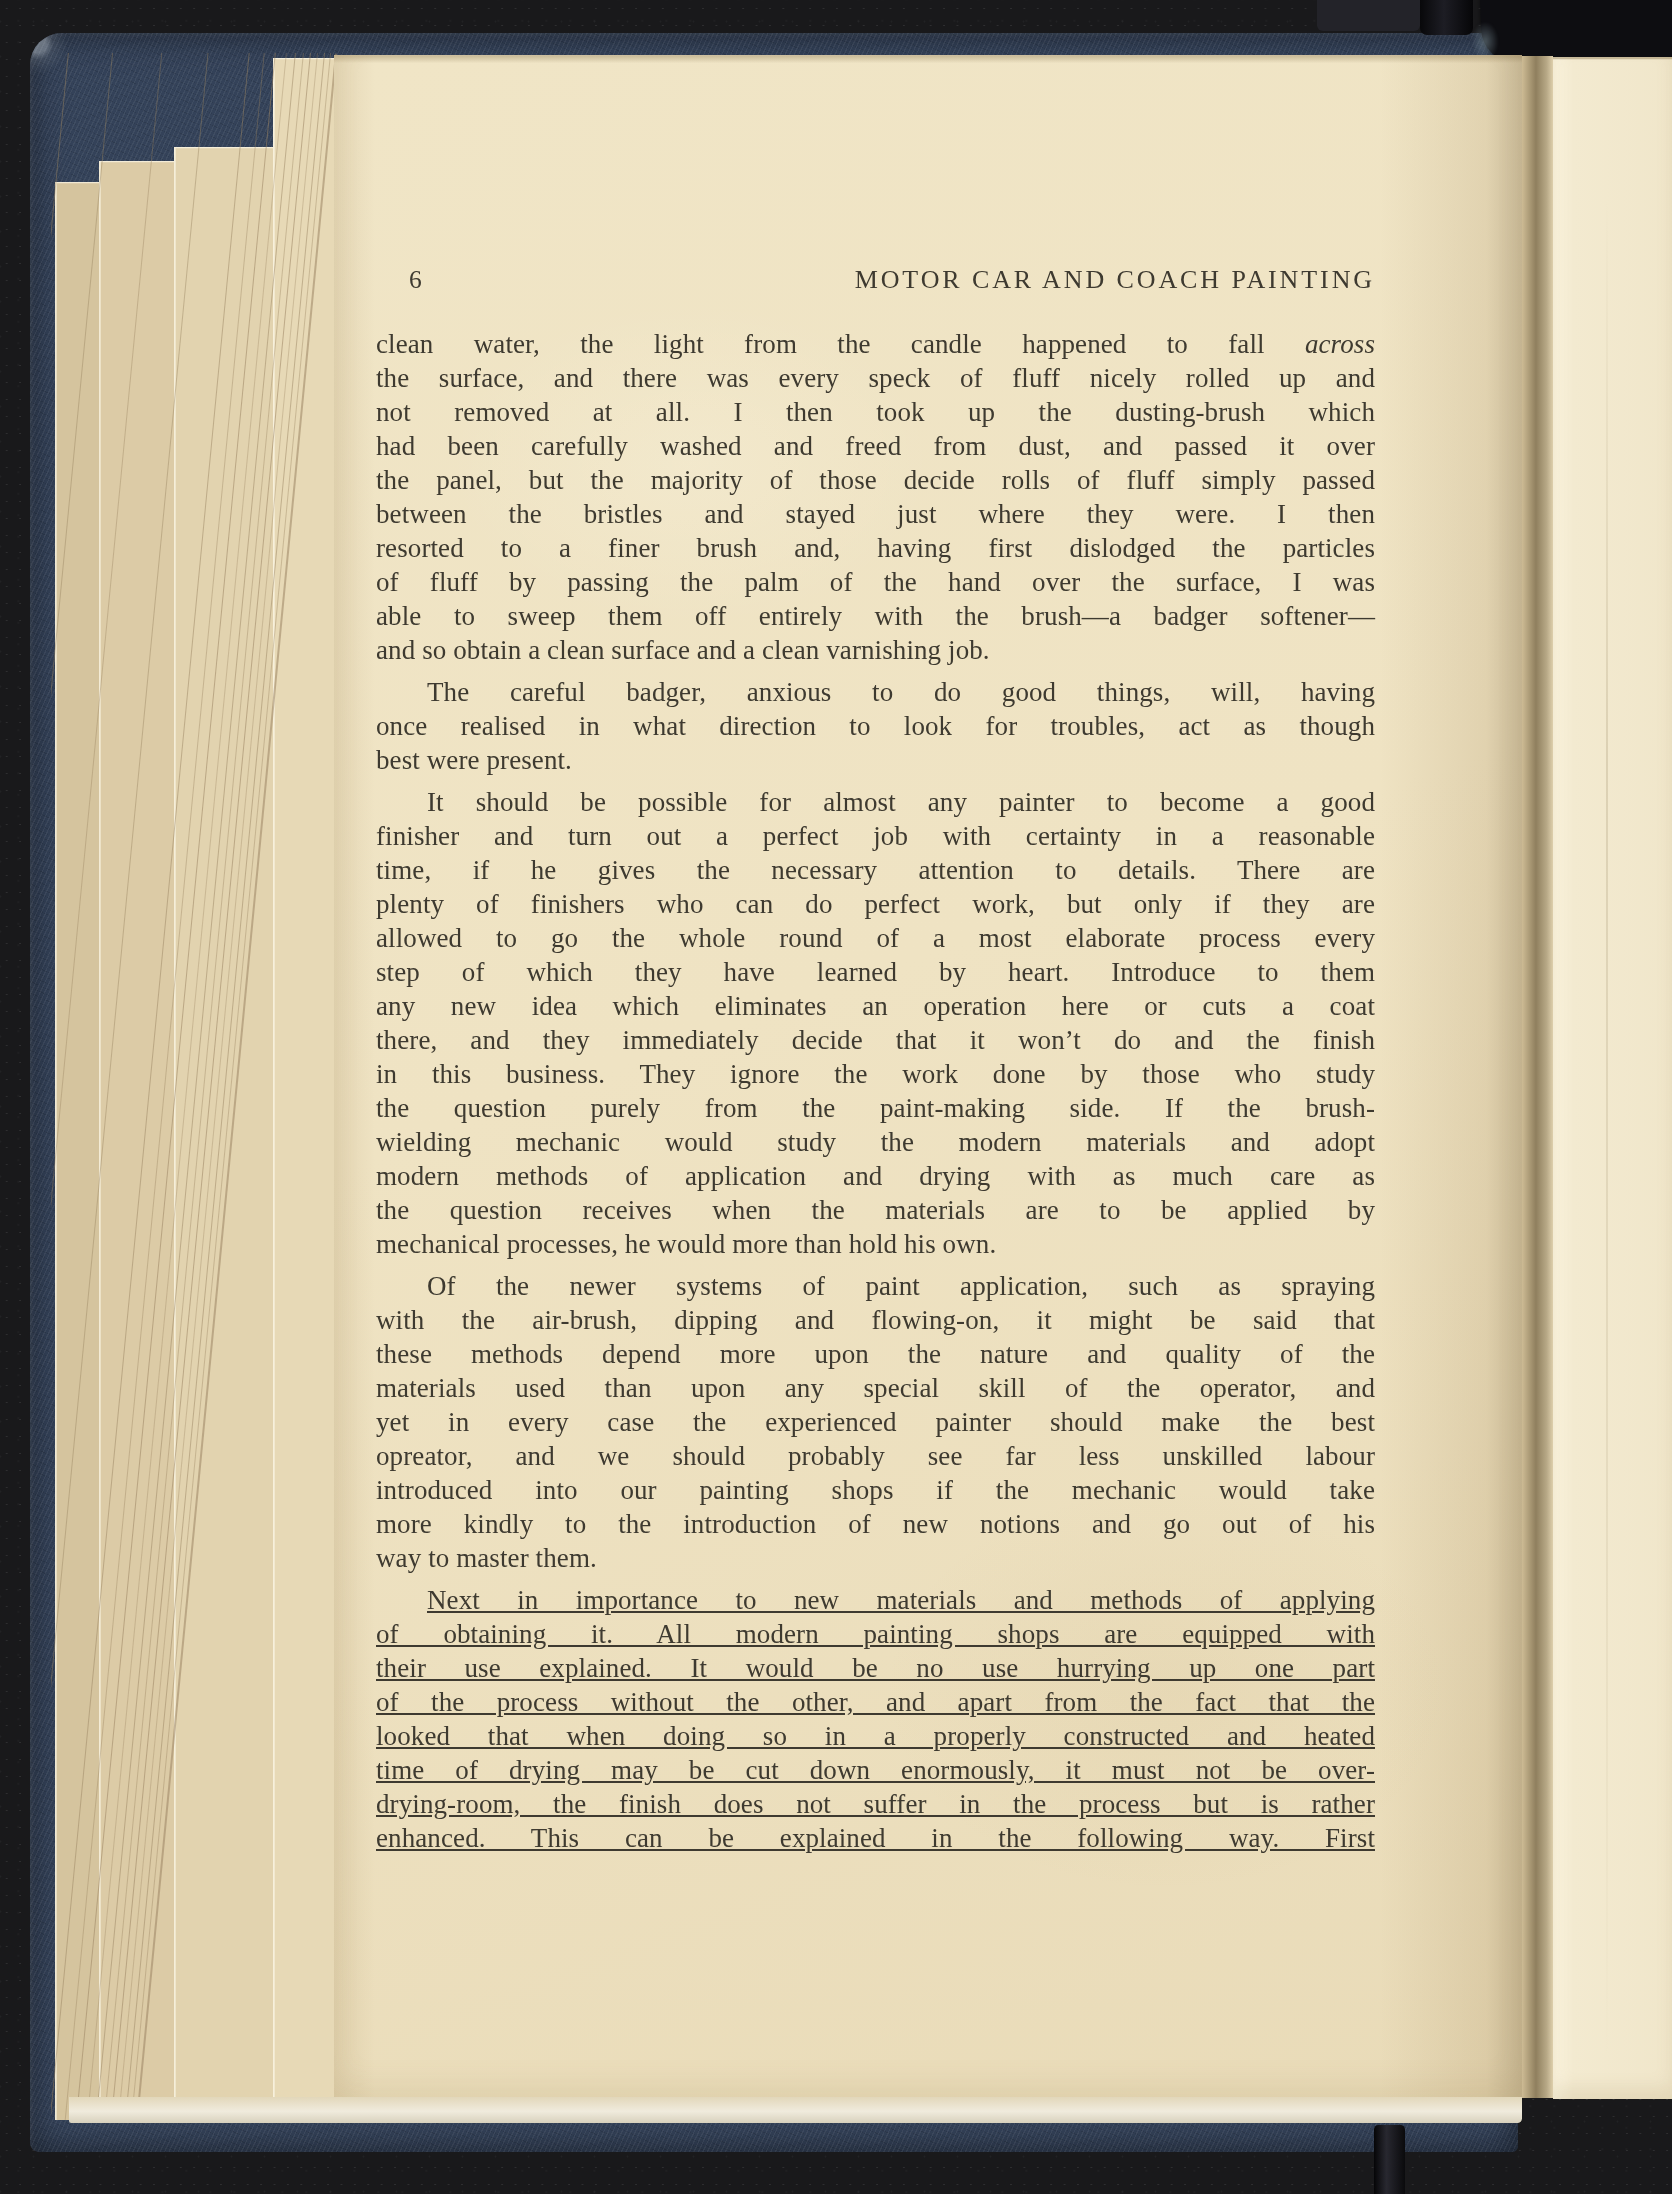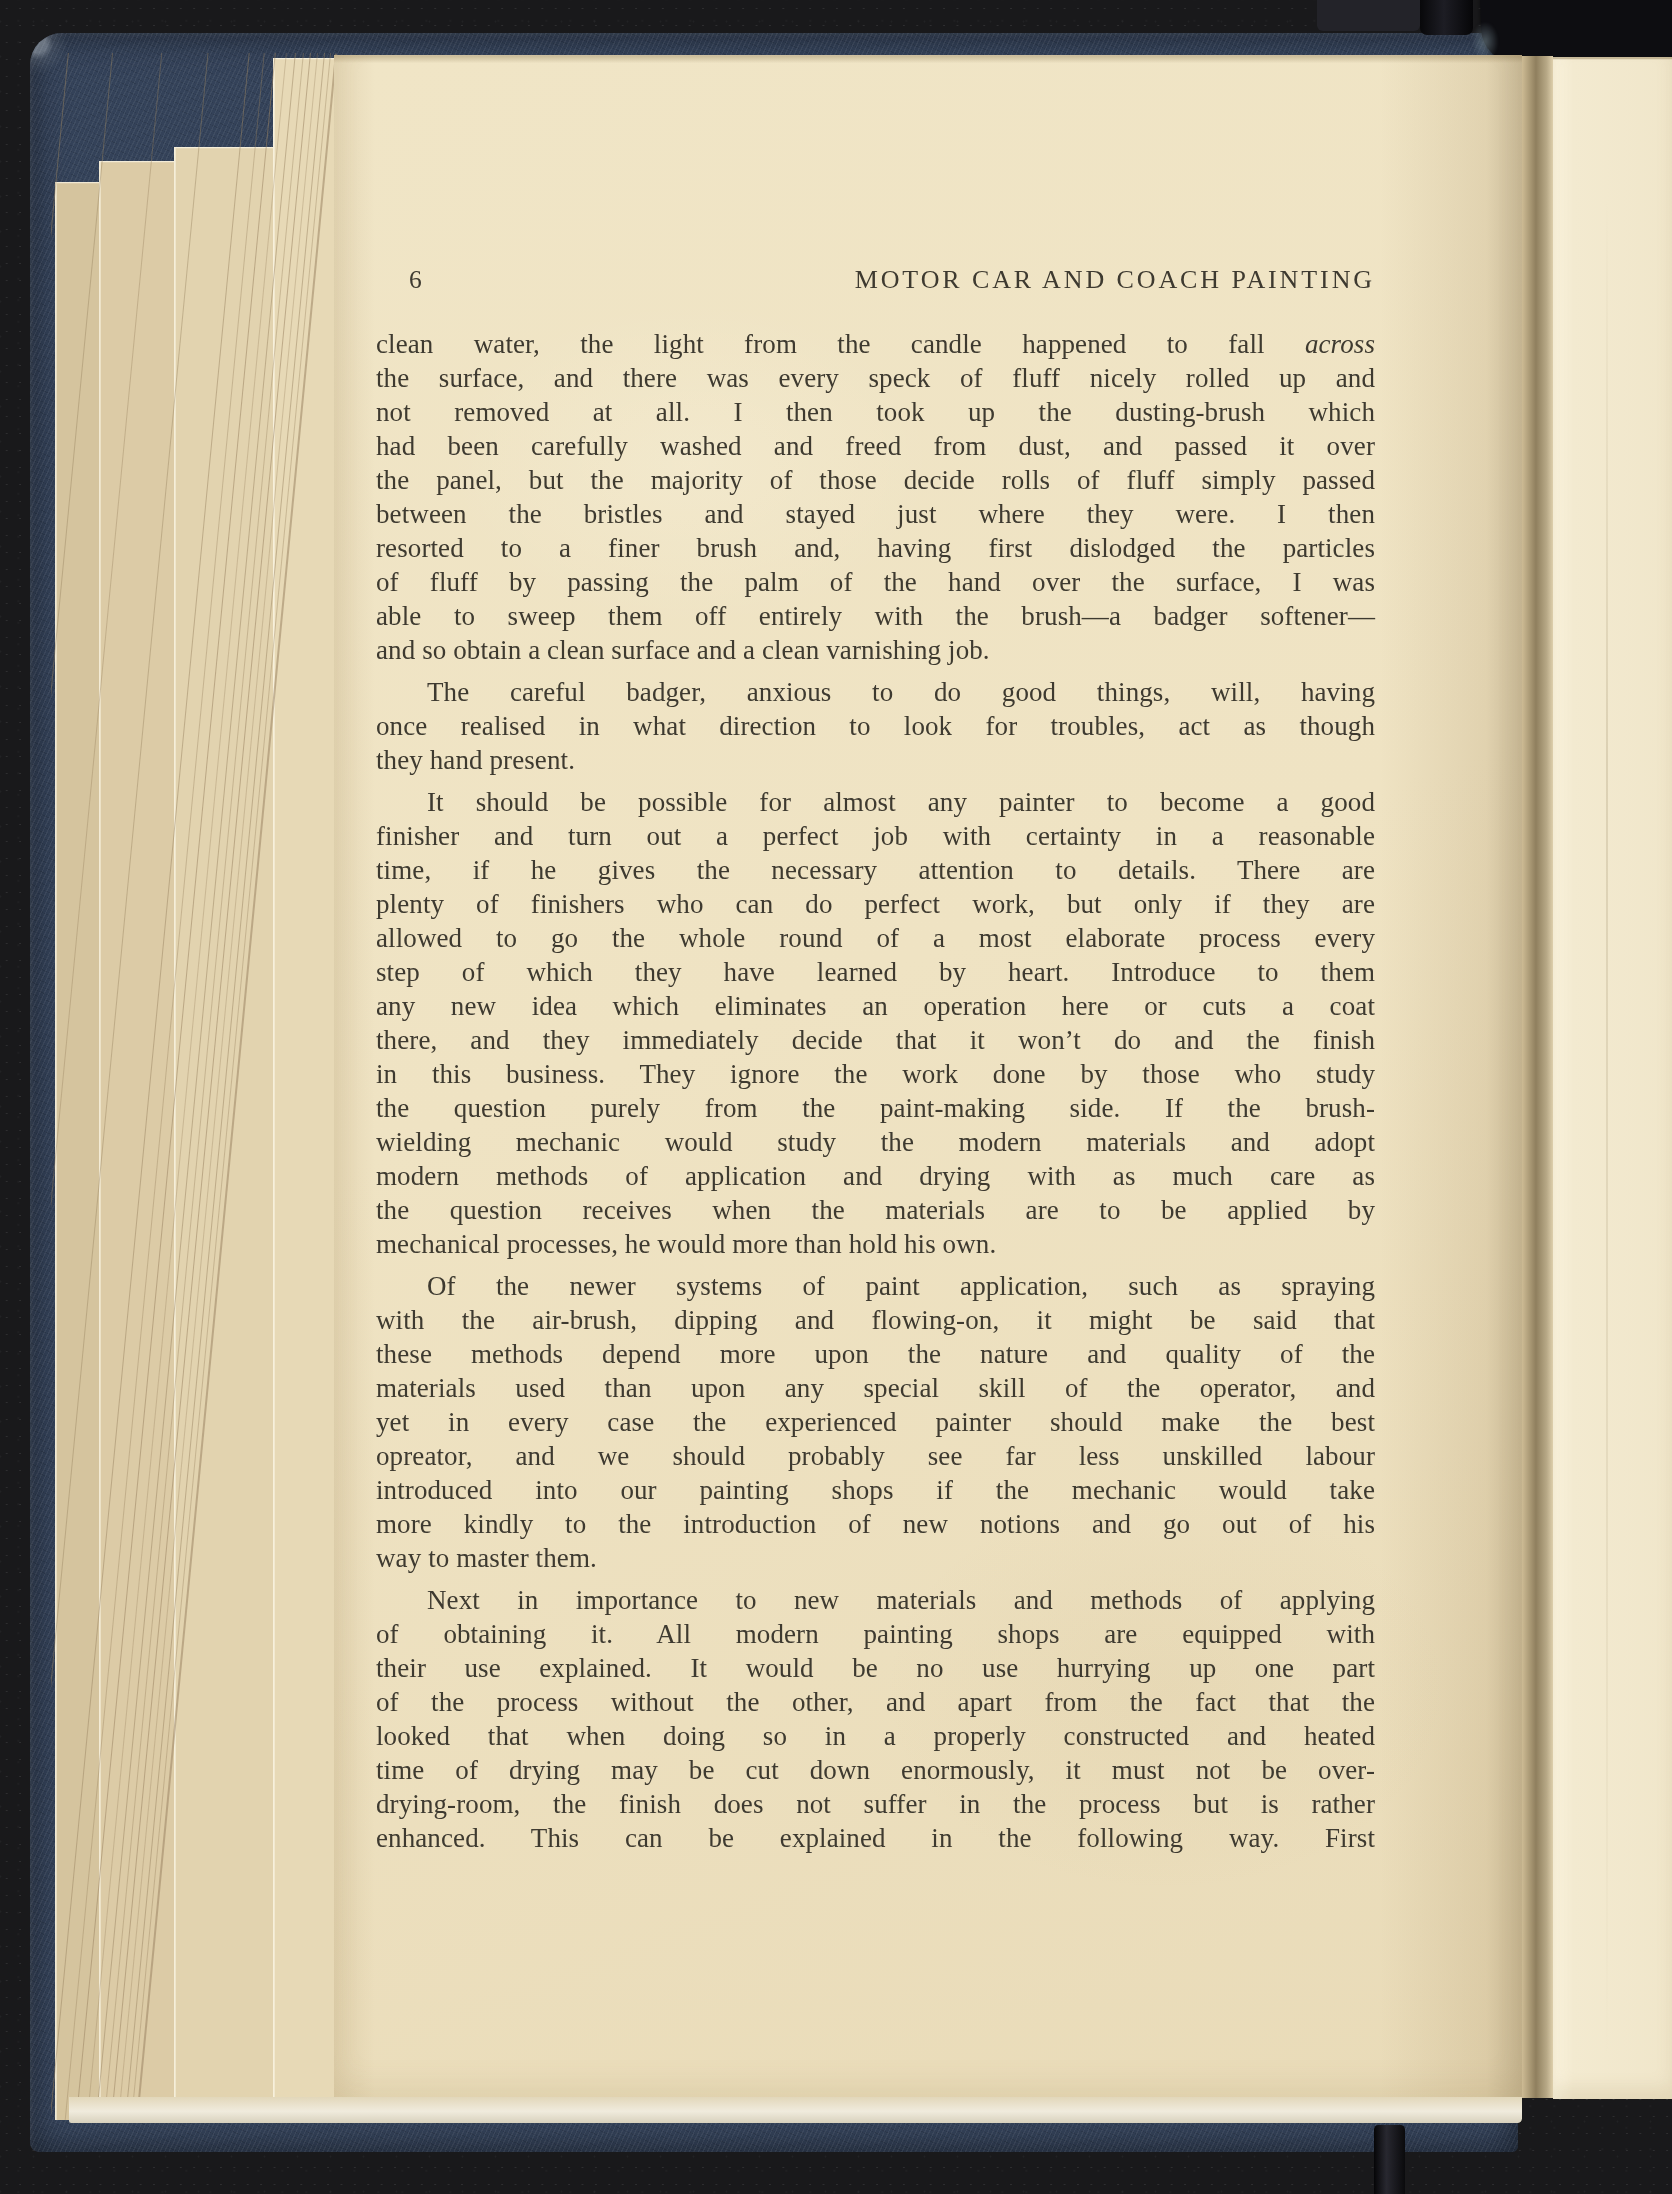--- a/index.html
+++ b/index.html
@@ -74,21 +74,21 @@
     box-shadow:inset 0 -10.5px 17.4px rgba(150,120,70,.14), inset 0 2.3px 0 rgba(120,100,60,.35);}
   .crease{position:absolute;left:53px;top:139px;bottom:35px;width:1.7px;
     background:linear-gradient(to bottom, transparent, rgba(120,100,60,.18) 30%, rgba(120,100,60,.10) 70%, transparent);}
   
   .text{position:absolute;left:42px;top:208px;width:999px;color:var(--ink,#3e3a30);
     font-size:27px;line-height:34px;letter-spacing:0.1px;}
   .header{display:flex;justify-content:space-between;align-items:baseline;margin-bottom:30px;}
   .pagenum{font-size:25.5px;padding-left:33px;}
   .runtitle{font-size:26px;letter-spacing:2.9px;white-space:nowrap;}
   .para{margin:0 0 8.1px 0;}
-  .para:last-child{margin-bottom:10px;}
+  .para:last-child{margin-bottom:10px;text-decoration:underline;}
   .line{text-align:justify;text-align-last:justify;}
   .line.lastline{text-align-last:left;}
   .para.indent .line:first-child{text-indent:51px;}
 </style>
 </head>
 <body>
 
 <div id="scan" style="--bg: #19191b; --cover: #344259; --page: #efe3c3; --facing: #f0e6ca; --ink: #3e3a30;">
 
   <div class="cover"></div>
@@ -137,21 +137,21 @@
             <div class="line">the panel, but the majority of those decide rolls of fluff simply passed</div>
             <div class="line">between the bristles and stayed just where they were. I then</div>
             <div class="line">resorted to a finer brush and, having first dislodged the particles</div>
             <div class="line">of fluff by passing the palm of the hand over the surface, I was</div>
             <div class="line">able to sweep them off entirely with the brush—a badger softener—</div>
             <div class="line lastline">and so obtain a clean surface and a clean varnishing job.</div>
           </div>
           <div class="para indent">
             <div class="line">The careful badger, anxious to do good things, will, having</div>
             <div class="line">once realised in what direction to look for troubles, act as though</div>
-            <div class="line lastline">they hand present.</div>
+            <div class="line lastline">best were present.</div>
           </div>
           <div class="para indent">
             <div class="line">It should be possible for almost any painter to become a good</div>
             <div class="line">finisher and turn out a perfect job with certainty in a reasonable</div>
             <div class="line">time, if he gives the necessary attention to details. There are</div>
             <div class="line">plenty of finishers who can do perfect work, but only if they are</div>
             <div class="line">allowed to go the whole round of a most elaborate process every</div>
             <div class="line">step of which they have learned by heart. Introduce to them</div>
             <div class="line">any new idea which eliminates an operation here or cuts a coat</div>
             <div class="line">there, and they immediately decide that it won’t do and the finish</div>

